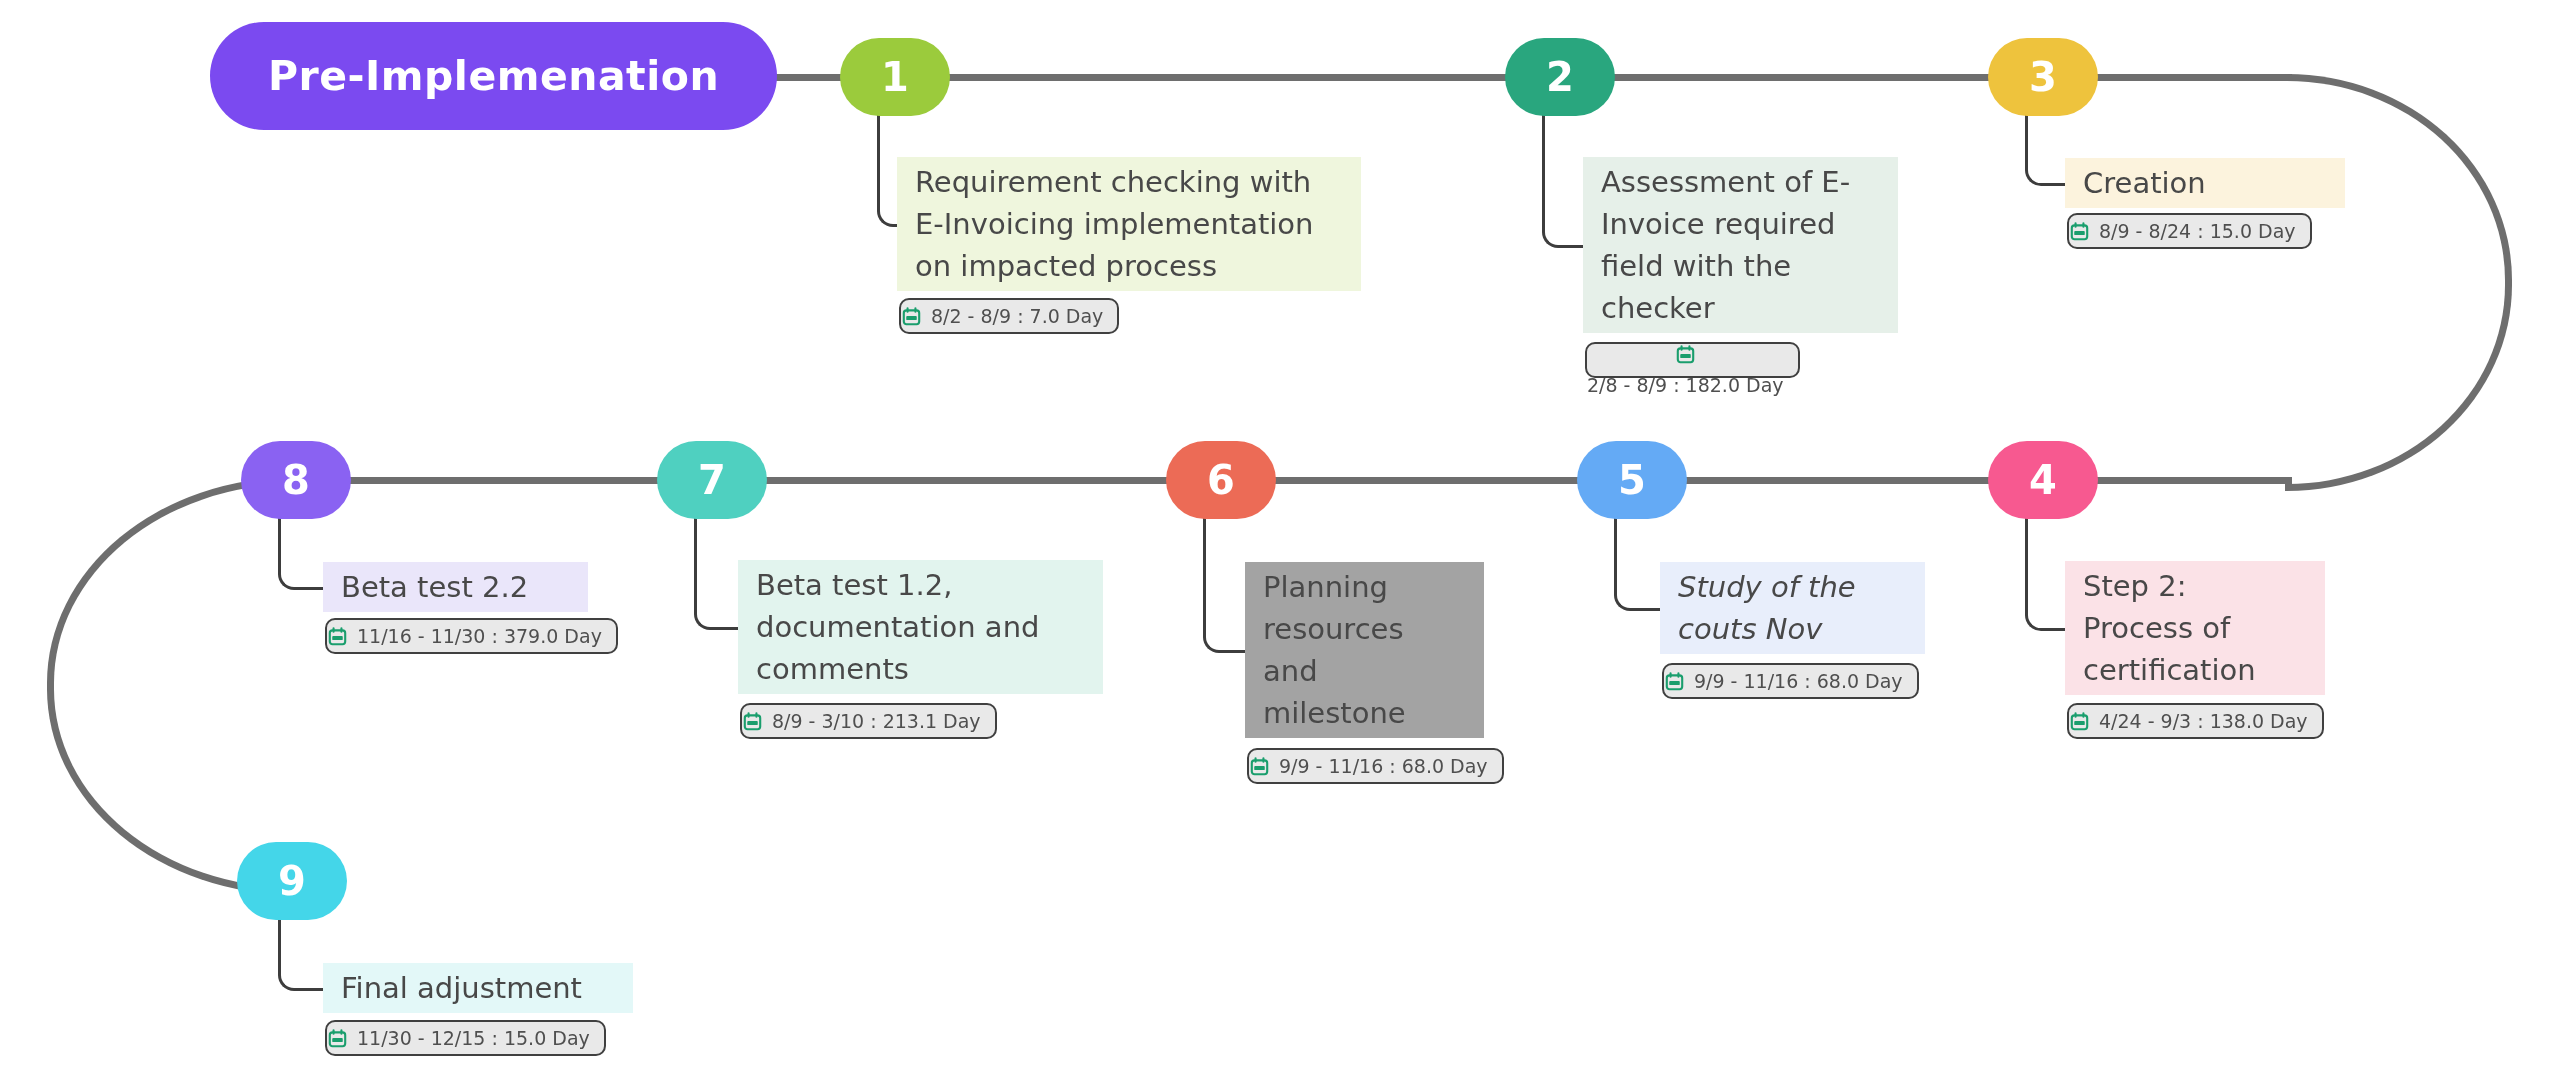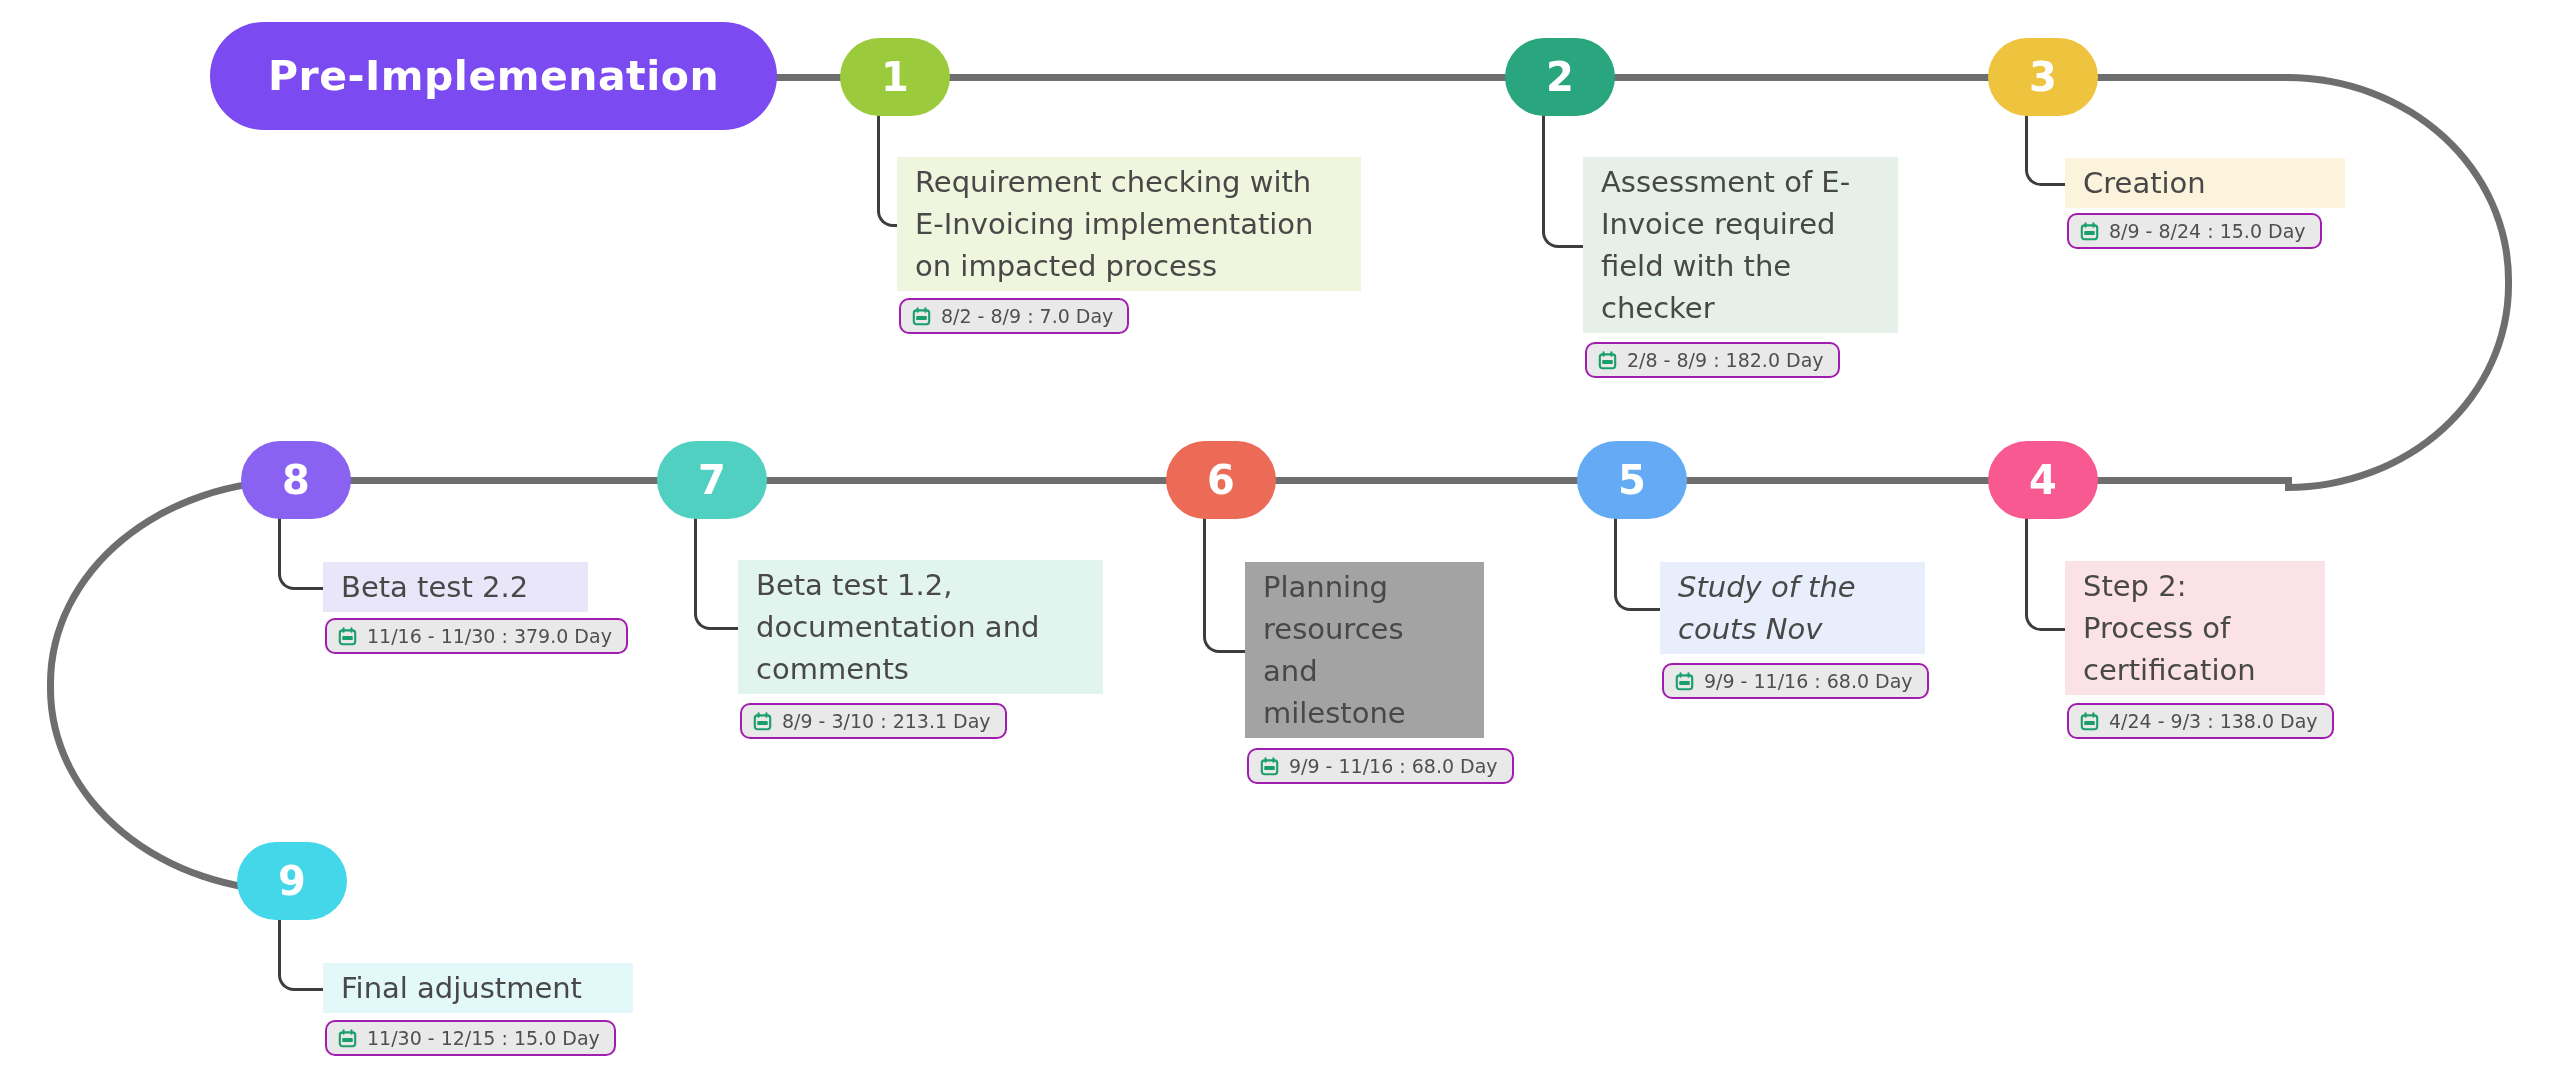--- a/index.html
+++ b/index.html
@@ -27,21 +27,21 @@
   .rootpill{position:absolute;left:210px;top:22px;width:567px;height:108px;border-radius:54px;
     z-index:4;display:flex;align-items:center;justify-content:center;color:#ffffff;
     font-size:41px;font-weight:bold;letter-spacing:0.5px;cursor:pointer;}
 
   
   .card{position:absolute;z-index:3;padding:4px 24px 4px 18px;font-size:29px;line-height:42px;
     color:#484848;cursor:pointer;}
 
   
   .badge{position:absolute;z-index:3;display:inline-flex;align-items:center;gap:9px;
-    height:36px;padding:0 14px 0 10px;background:#e9e9e9;border:2px solid #a21caf;
+    height:36px;padding:0 14px 0 0;background:#e9e9e9;border:2px solid #404040;
     border-radius:10px;font-size:19px;color:#4f4f4f;white-space:nowrap;cursor:pointer;box-sizing:border-box;}
   .badge svg{flex:0 0 auto;}
 </style>
 </head>
 <body>
 
 <div id="stage">
 
   <div class="mainline" style="left:772px;top:74px;width:1520px;"></div>
   <div class="curve right" style="left:2285px;top:74px;width:220px;height:403px;"></div>
@@ -81,21 +81,21 @@
   <div class="card" style="left: 323px; top: 963px; width: 268px; background-color: rgb(227, 248, 248);">Final adjustment</div>
 
   <div class="badge" style="left:899px;top:298px;">
     <svg width="21" height="21" viewBox="0 0 24 24" fill="none" stroke="#1a9e6d" stroke-width="2.4" stroke-linecap="round">
       <path d="M7.5 2.5v4M16.5 2.5v4"></path>
         <rect x="3.2" y="5" width="17.6" height="15.8" rx="3"></rect>
         <rect x="6" y="11.5" width="12" height="4.6" rx="1" fill="#1a9e6d" stroke="none"></rect>
     </svg>
     <span>8/2 - 8/9 : 7.0 Day</span>
   </div>
-  <div class="badge" style="left:1585px;top:342px;">
+  <div class="badge" style="left:1585px;top:342px;flex-direction:column;">
     <svg width="21" height="21" viewBox="0 0 24 24" fill="none" stroke="#1a9e6d" stroke-width="2.4" stroke-linecap="round">
       <path d="M7.5 2.5v4M16.5 2.5v4"></path>
         <rect x="3.2" y="5" width="17.6" height="15.8" rx="3"></rect>
         <rect x="6" y="11.5" width="12" height="4.6" rx="1" fill="#1a9e6d" stroke="none"></rect>
     </svg>
     <span>2/8 - 8/9 : 182.0 Day</span>
   </div>
   <div class="badge" style="left:2067px;top:213px;">
     <svg width="21" height="21" viewBox="0 0 24 24" fill="none" stroke="#1a9e6d" stroke-width="2.4" stroke-linecap="round">
       <path d="M7.5 2.5v4M16.5 2.5v4"></path>

